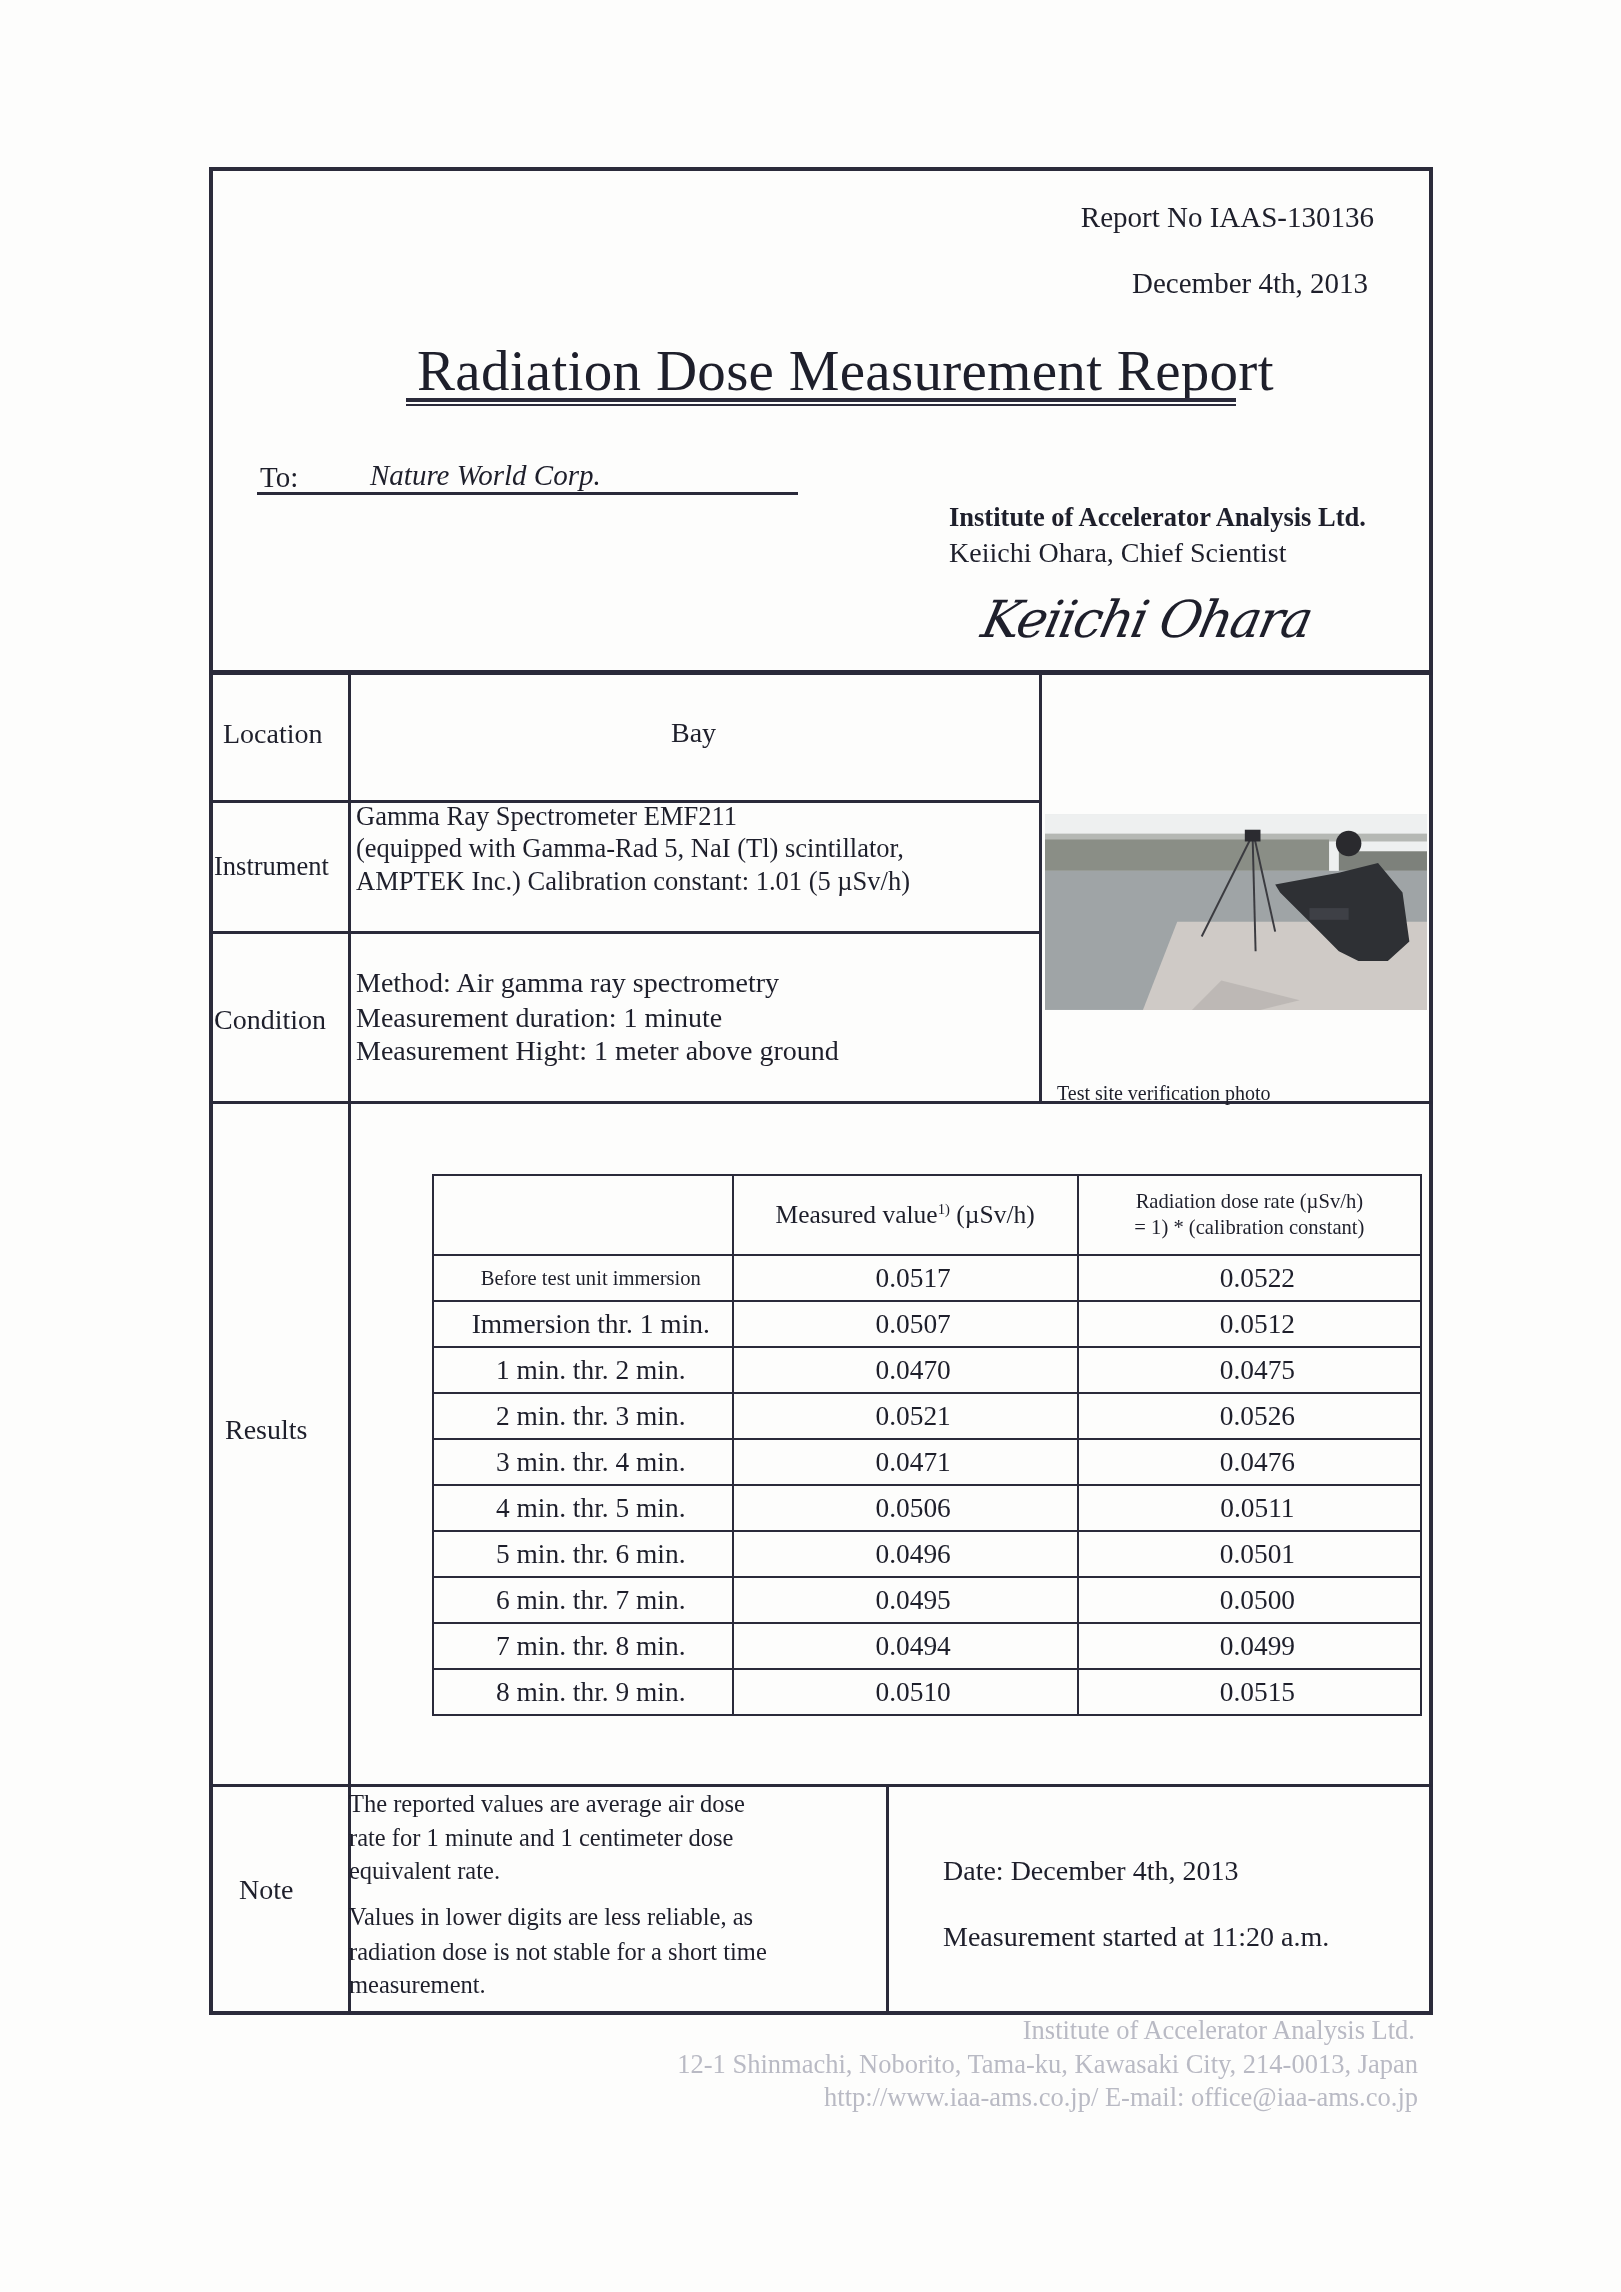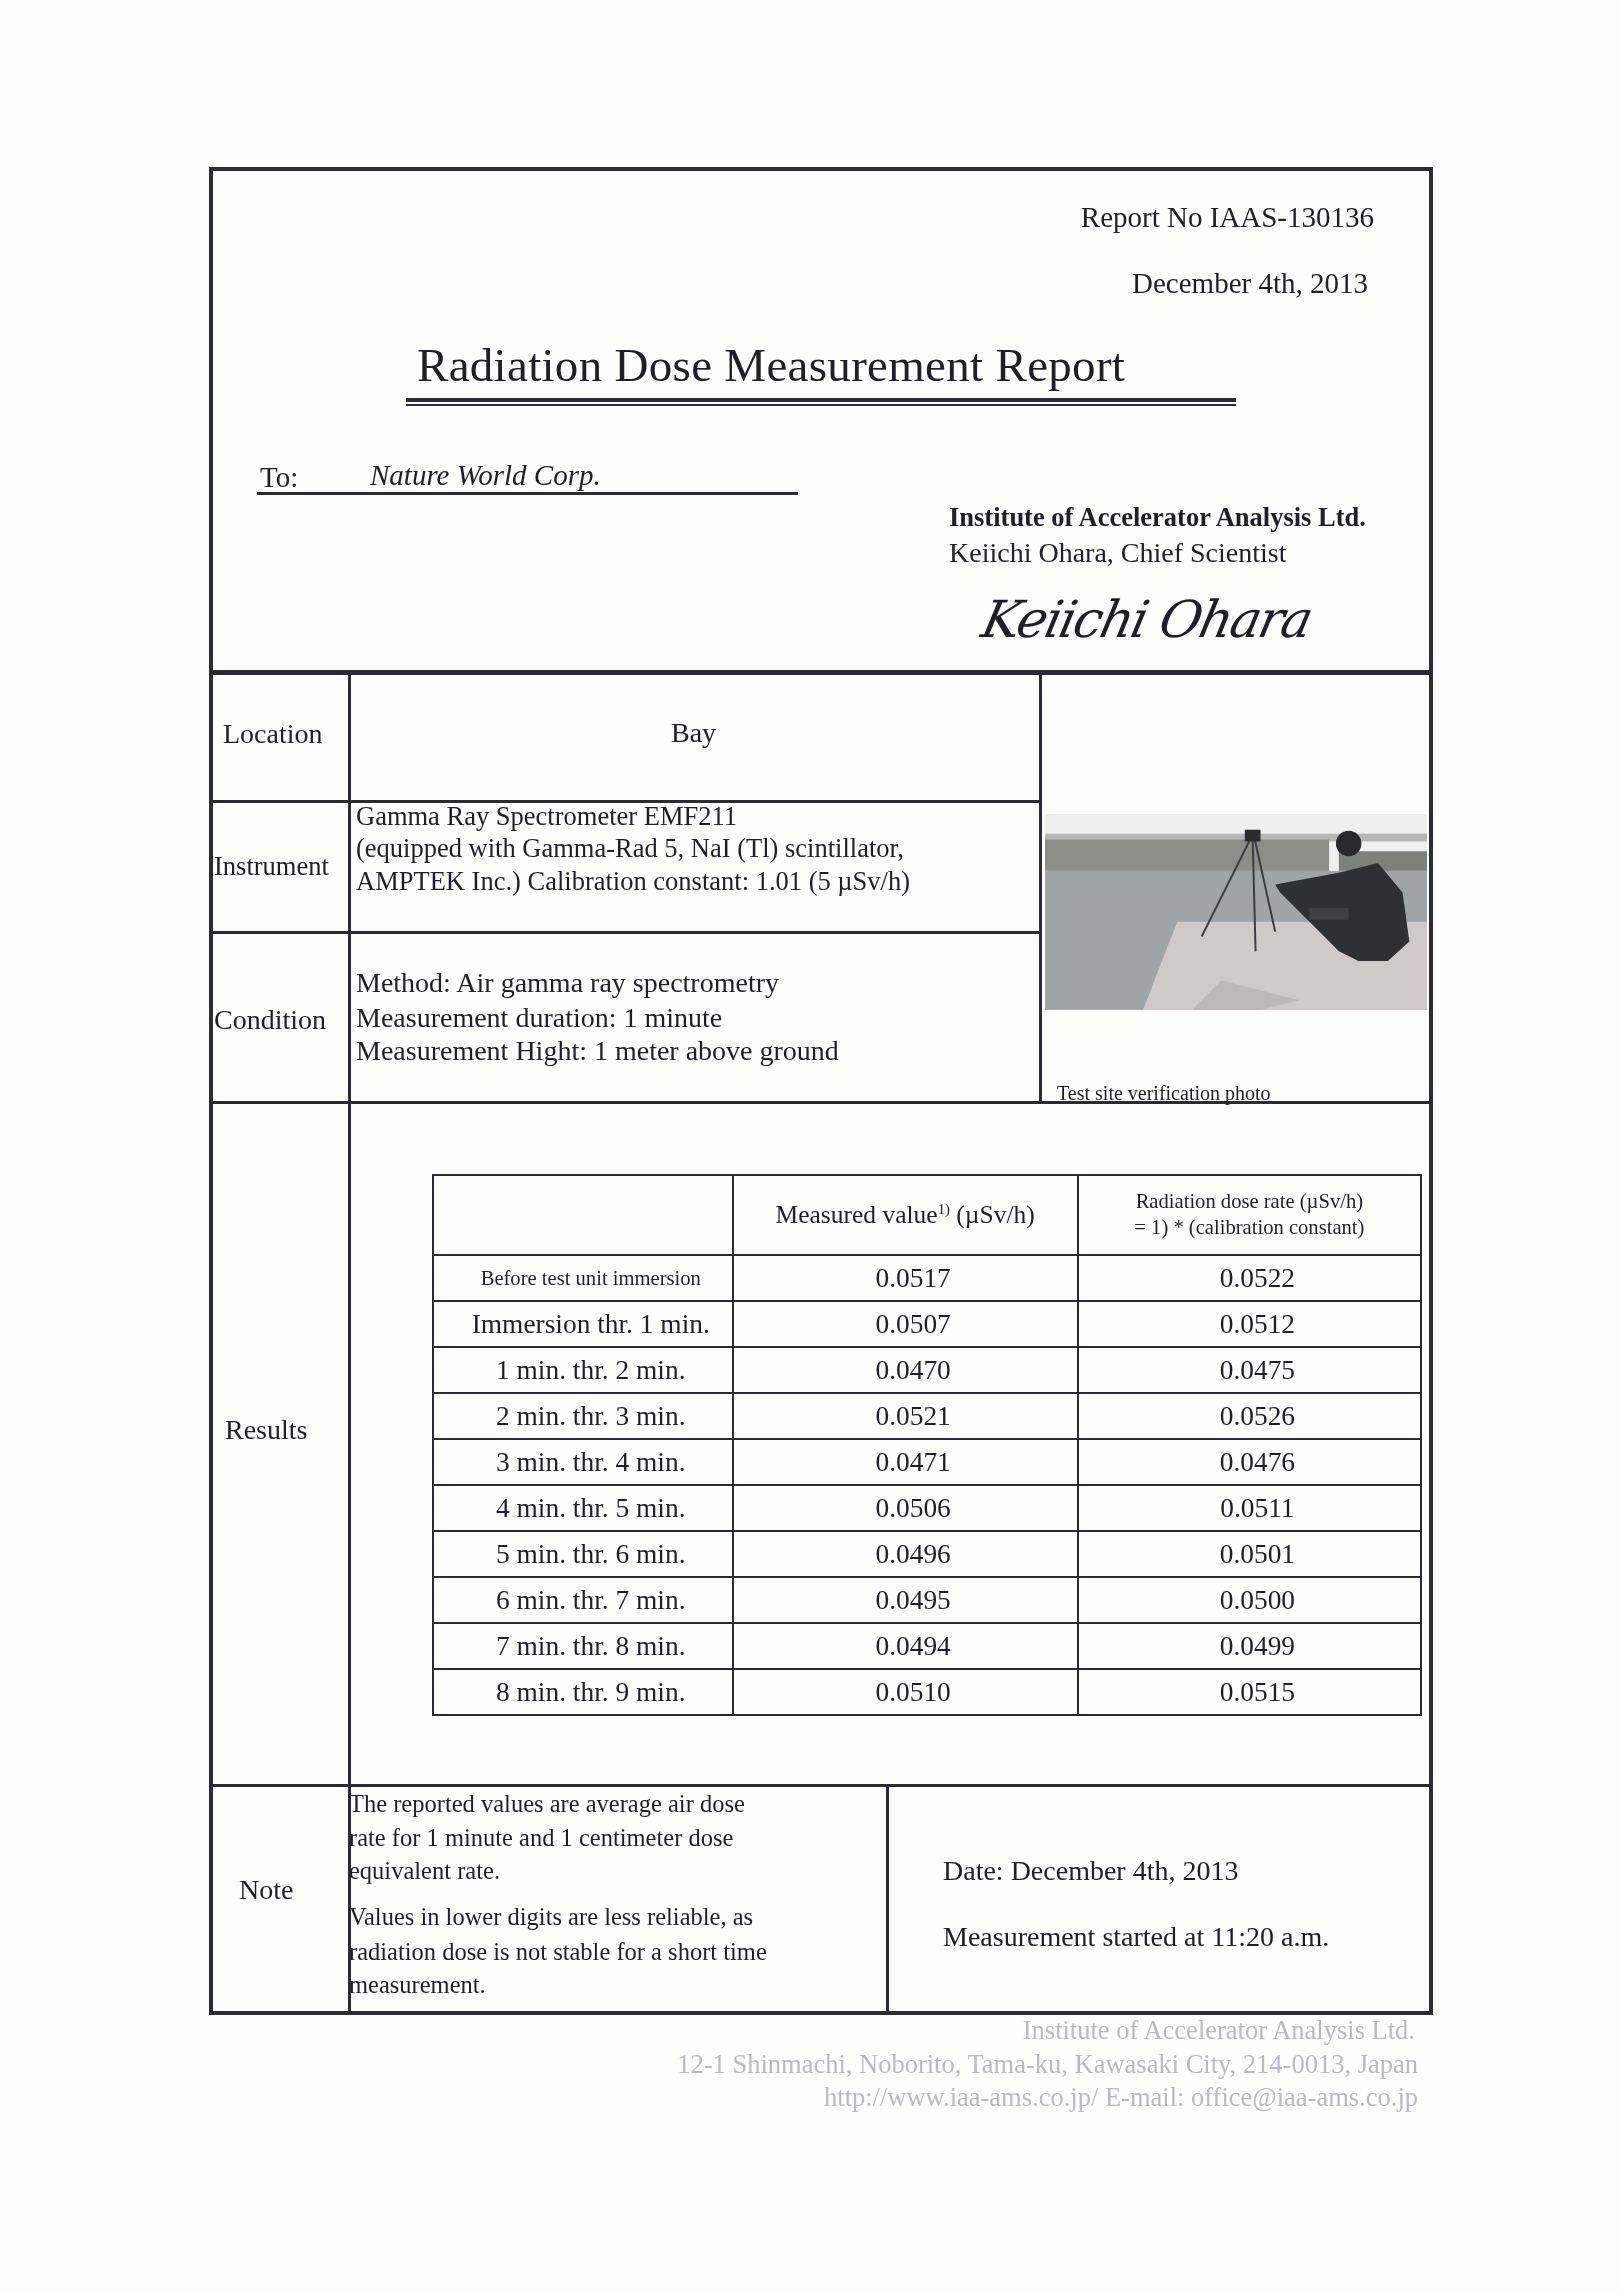--- a/index.html
+++ b/index.html
@@ -12,21 +12,21 @@
   .abs { position:absolute; }
   .line { position:absolute; background:#2a2a3a; }
   .t { position:absolute; white-space:nowrap; }
 
   
   #frame { left:209px; top:167px; width:1224px; height:1848px; border:4.9px solid #2b2b3b; box-sizing:border-box; }
 
   
   #report-no { right:247px; top:201px; font-size:29px; }
   #report-date { right:253px; top:267px; font-size:29px; }
-  #title { left:417px; top:338px; font-size:47px; letter-spacing:0.3px; }
+  #title { left:417px; top:338px; font-size:57px; letter-spacing:0.3px; }
   #title-underline1 { left:406px; top:398px; width:830px; height:3.9px; }
   #title-underline2 { left:406px; top:404px; width:830px; height:2px; }
 
   #to-label { left:260px; top:461px; font-size:29px; }
   #to-value { left:370px; top:459px; font-size:29px;font-style:italic; }
   #to-underline { left:257px; top:492px; width:541px; height:2.9px; }
 
   #institute { left:949px; top:502px; font-size:26.5px; font-weight:bold; }
   #scientist { left:949px; top:537px; font-size:28px; }
   #signature { left:983px; top:590px; font-size:51px; font-family:"DejaVu Serif",serif; font-style:italic; transform:skewX(-12deg); letter-spacing:-2px; }

